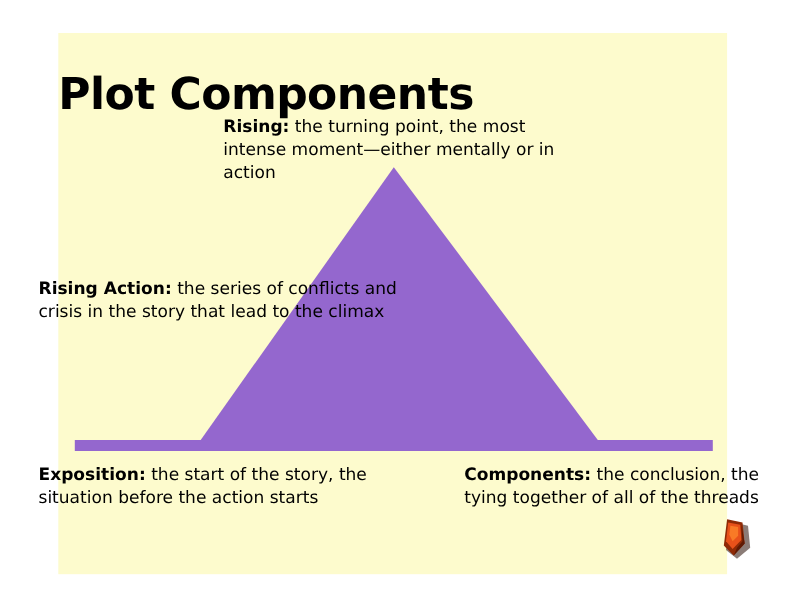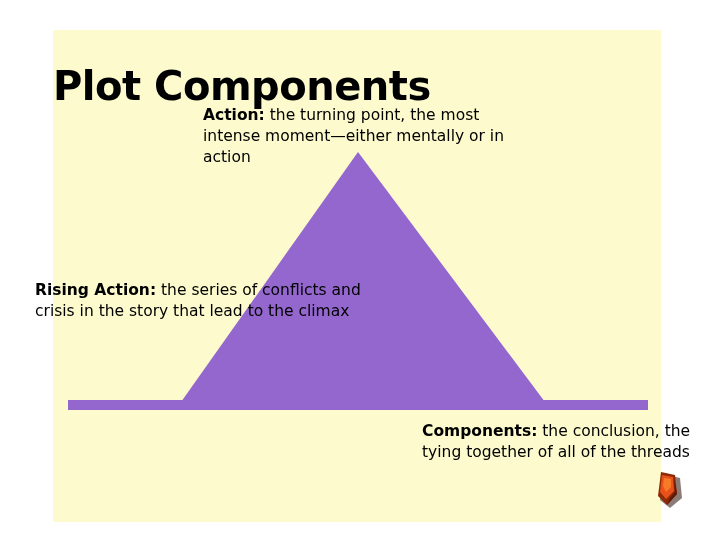--- a/index.html
+++ b/index.html
@@ -72,21 +72,20 @@
 
   #callout-climax {
     left: 203px;
     top: 105px;
     width: 330px;
   }
   #callout-rising-action {
     left: 35px;
     top: 252px;
     width: 340px;
-    margin-top: 28px;
   }
   #callout-falling-action {
     left: 422px;
     top: 252px;
     width: 270px;
   }
   #callout-exposition {
     left: 35px;
     top: 421px;
     width: 340px;
@@ -115,28 +114,31 @@
   <div id="slide-background"></div>
 
   <svg id="plot-diagram" viewBox="0 0 720 540" width="720" height="540" aria-hidden="true">
     <polygon points="358,152 545,402 181,402" fill="#9467ce"></polygon>
     <rect x="68" y="400" width="580" height="10" fill="#9467ce"></rect>
   </svg>
 
   <h1 id="page-title">Plot Components</h1>
 
   <div class="callout" id="callout-climax">
-    <b>Action:</b><span> the turning point, the most intense moment—either mentally or in action</span>
+    <b>Rising:</b><span> the turning point, the most intense moment—either mentally or in action</span>
   </div>
 
   <div class="callout" id="callout-rising-action">
     <b>Rising Action:</b><span> the series of conflicts and crisis in the story that lead to the climax</span>
   </div>
 
 
+  <div class="callout" id="callout-exposition">
+    <b>Exposition:</b><span>  the start of the story, the situation before the action starts</span>
+  </div>
 
   <div class="callout" id="callout-resolution">
     <b>Components:</b><span> the conclusion, the tying together of all of the threads</span>
   </div>
 
   <div id="decorative-clipart">
     <svg viewBox="0 0 34 42" width="34" height="42" aria-hidden="true">
       <path d="M12 6 L28 10 L30 30 L18 40 L8 32 Z" fill="#2b1008" opacity="0.55"></path>
       <path d="M9 4 L23 7 L25 26 L15 37 L6 28 Z" fill="#8f2a06"></path>
       <path d="M10 7 L21 9 L22 23 L14 31 L8 24 Z" fill="#e8511a"></path>

